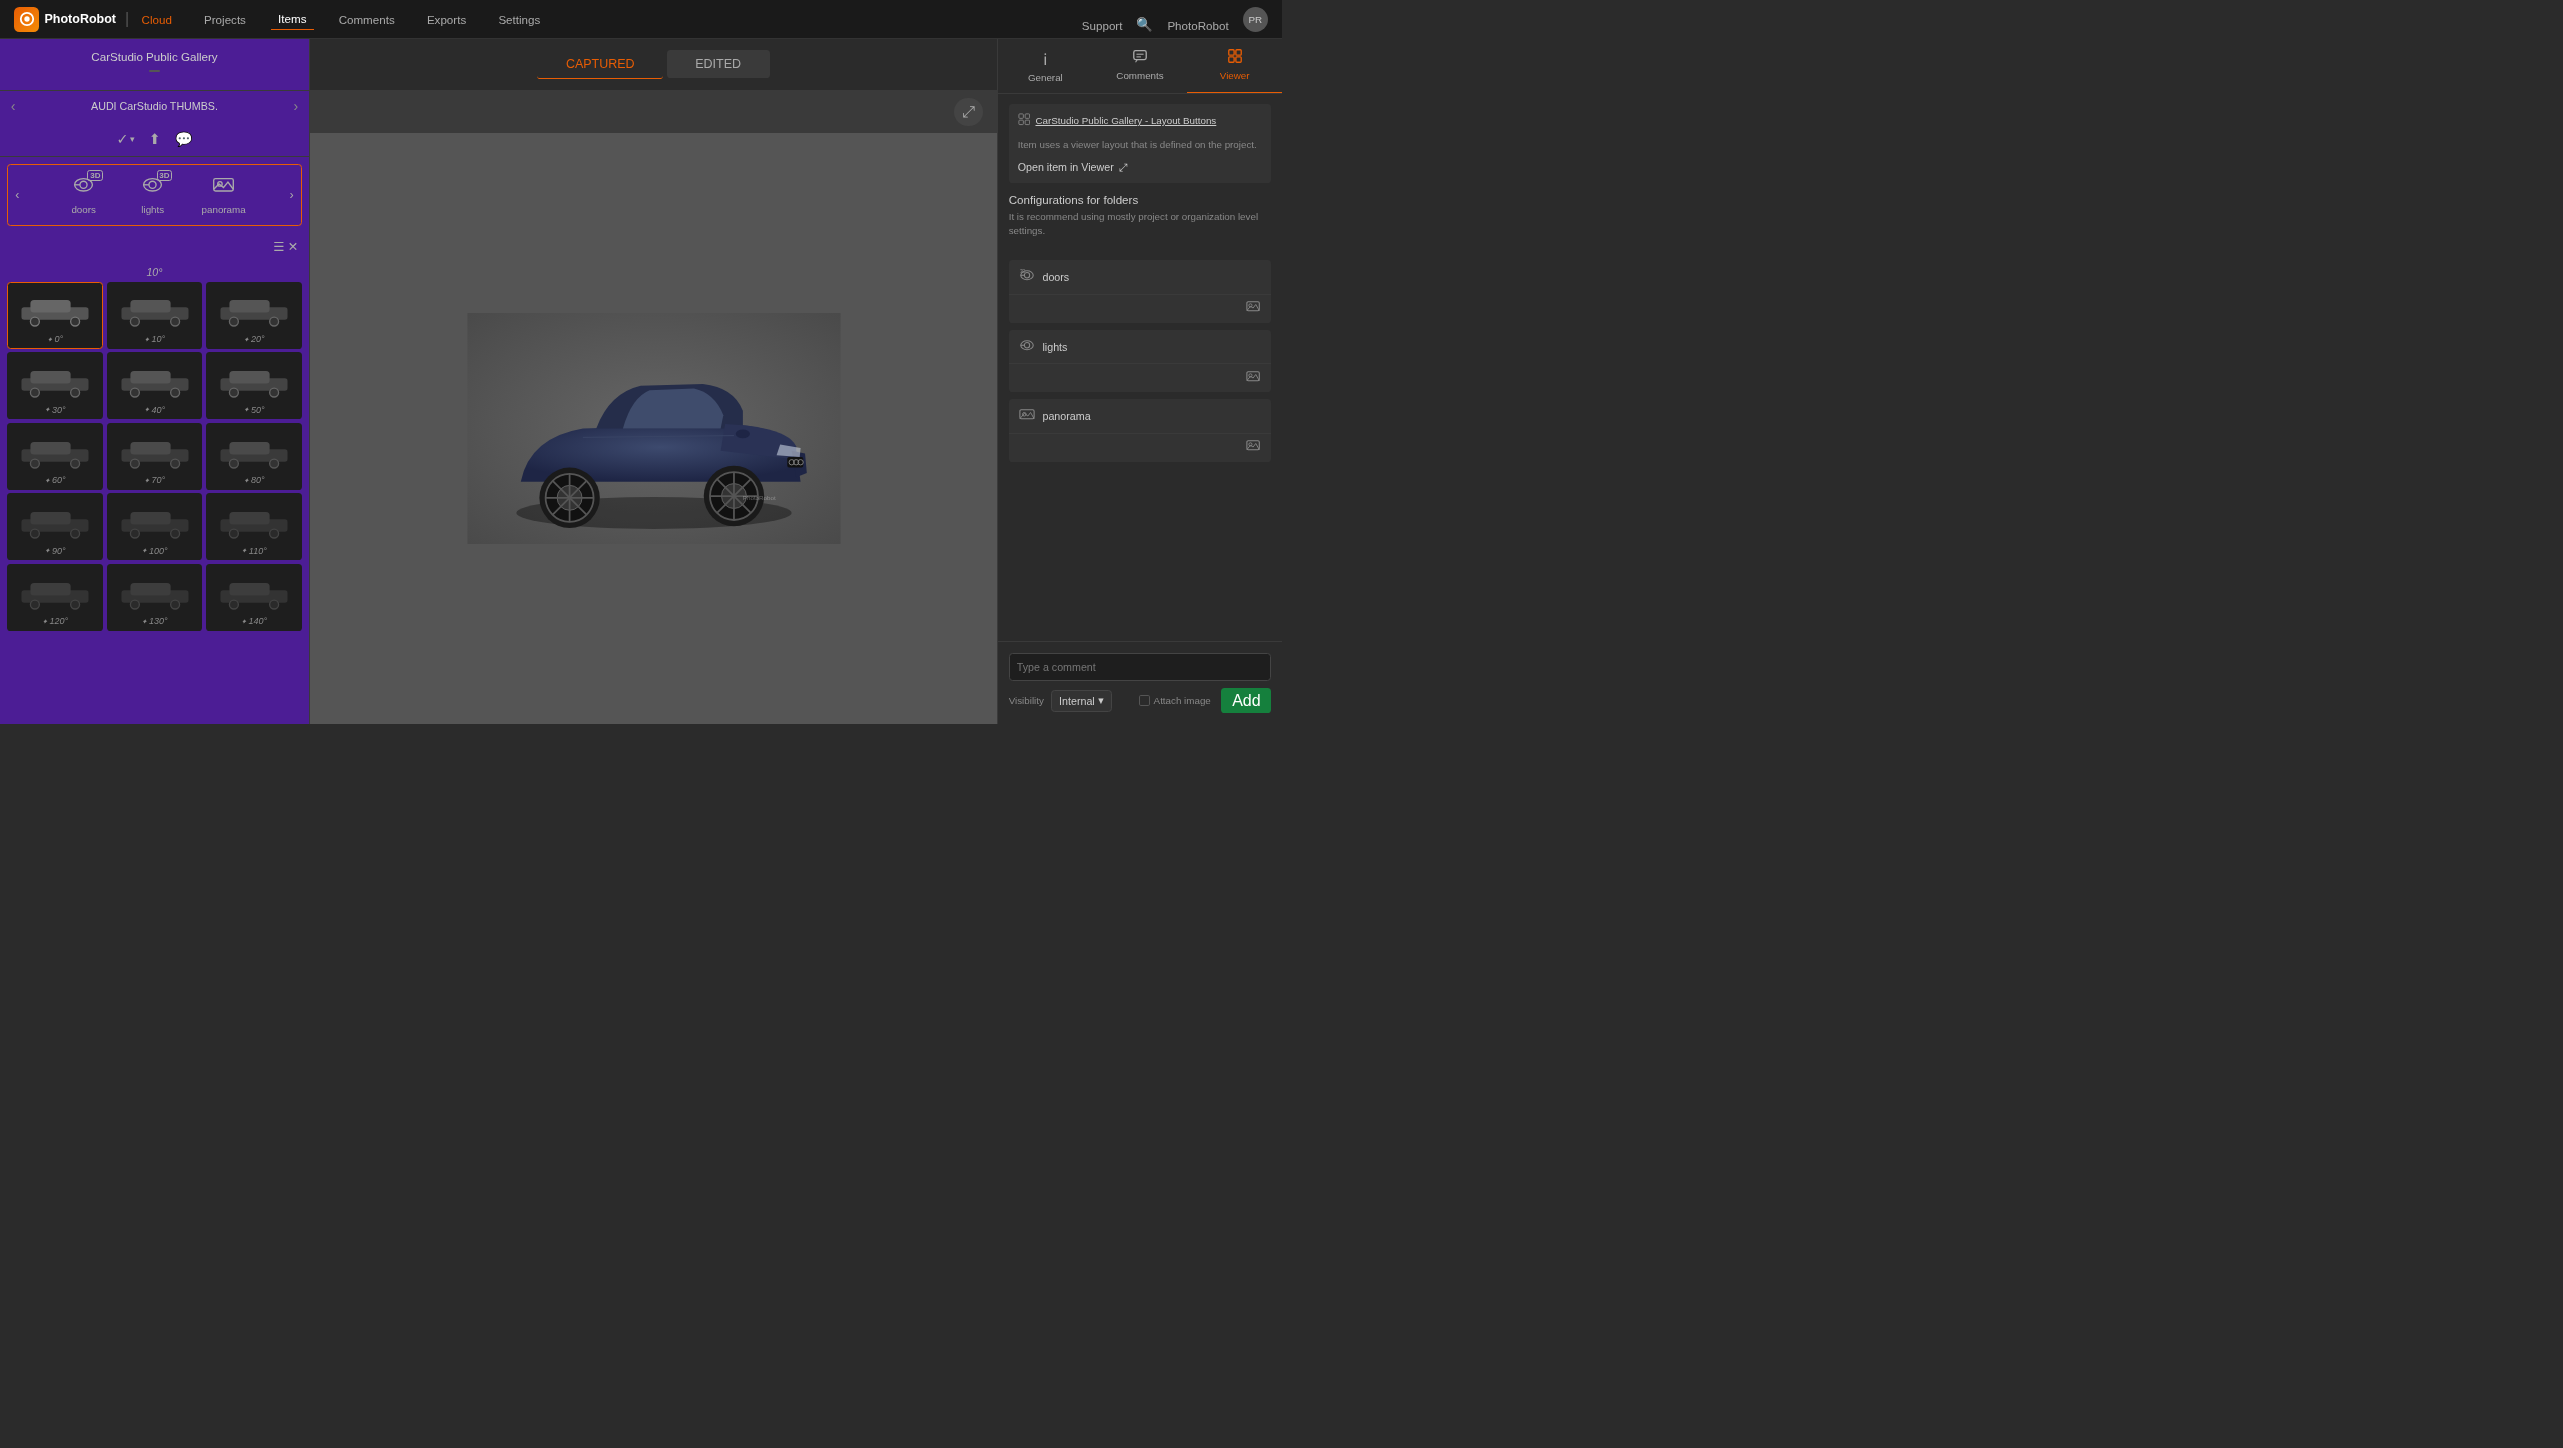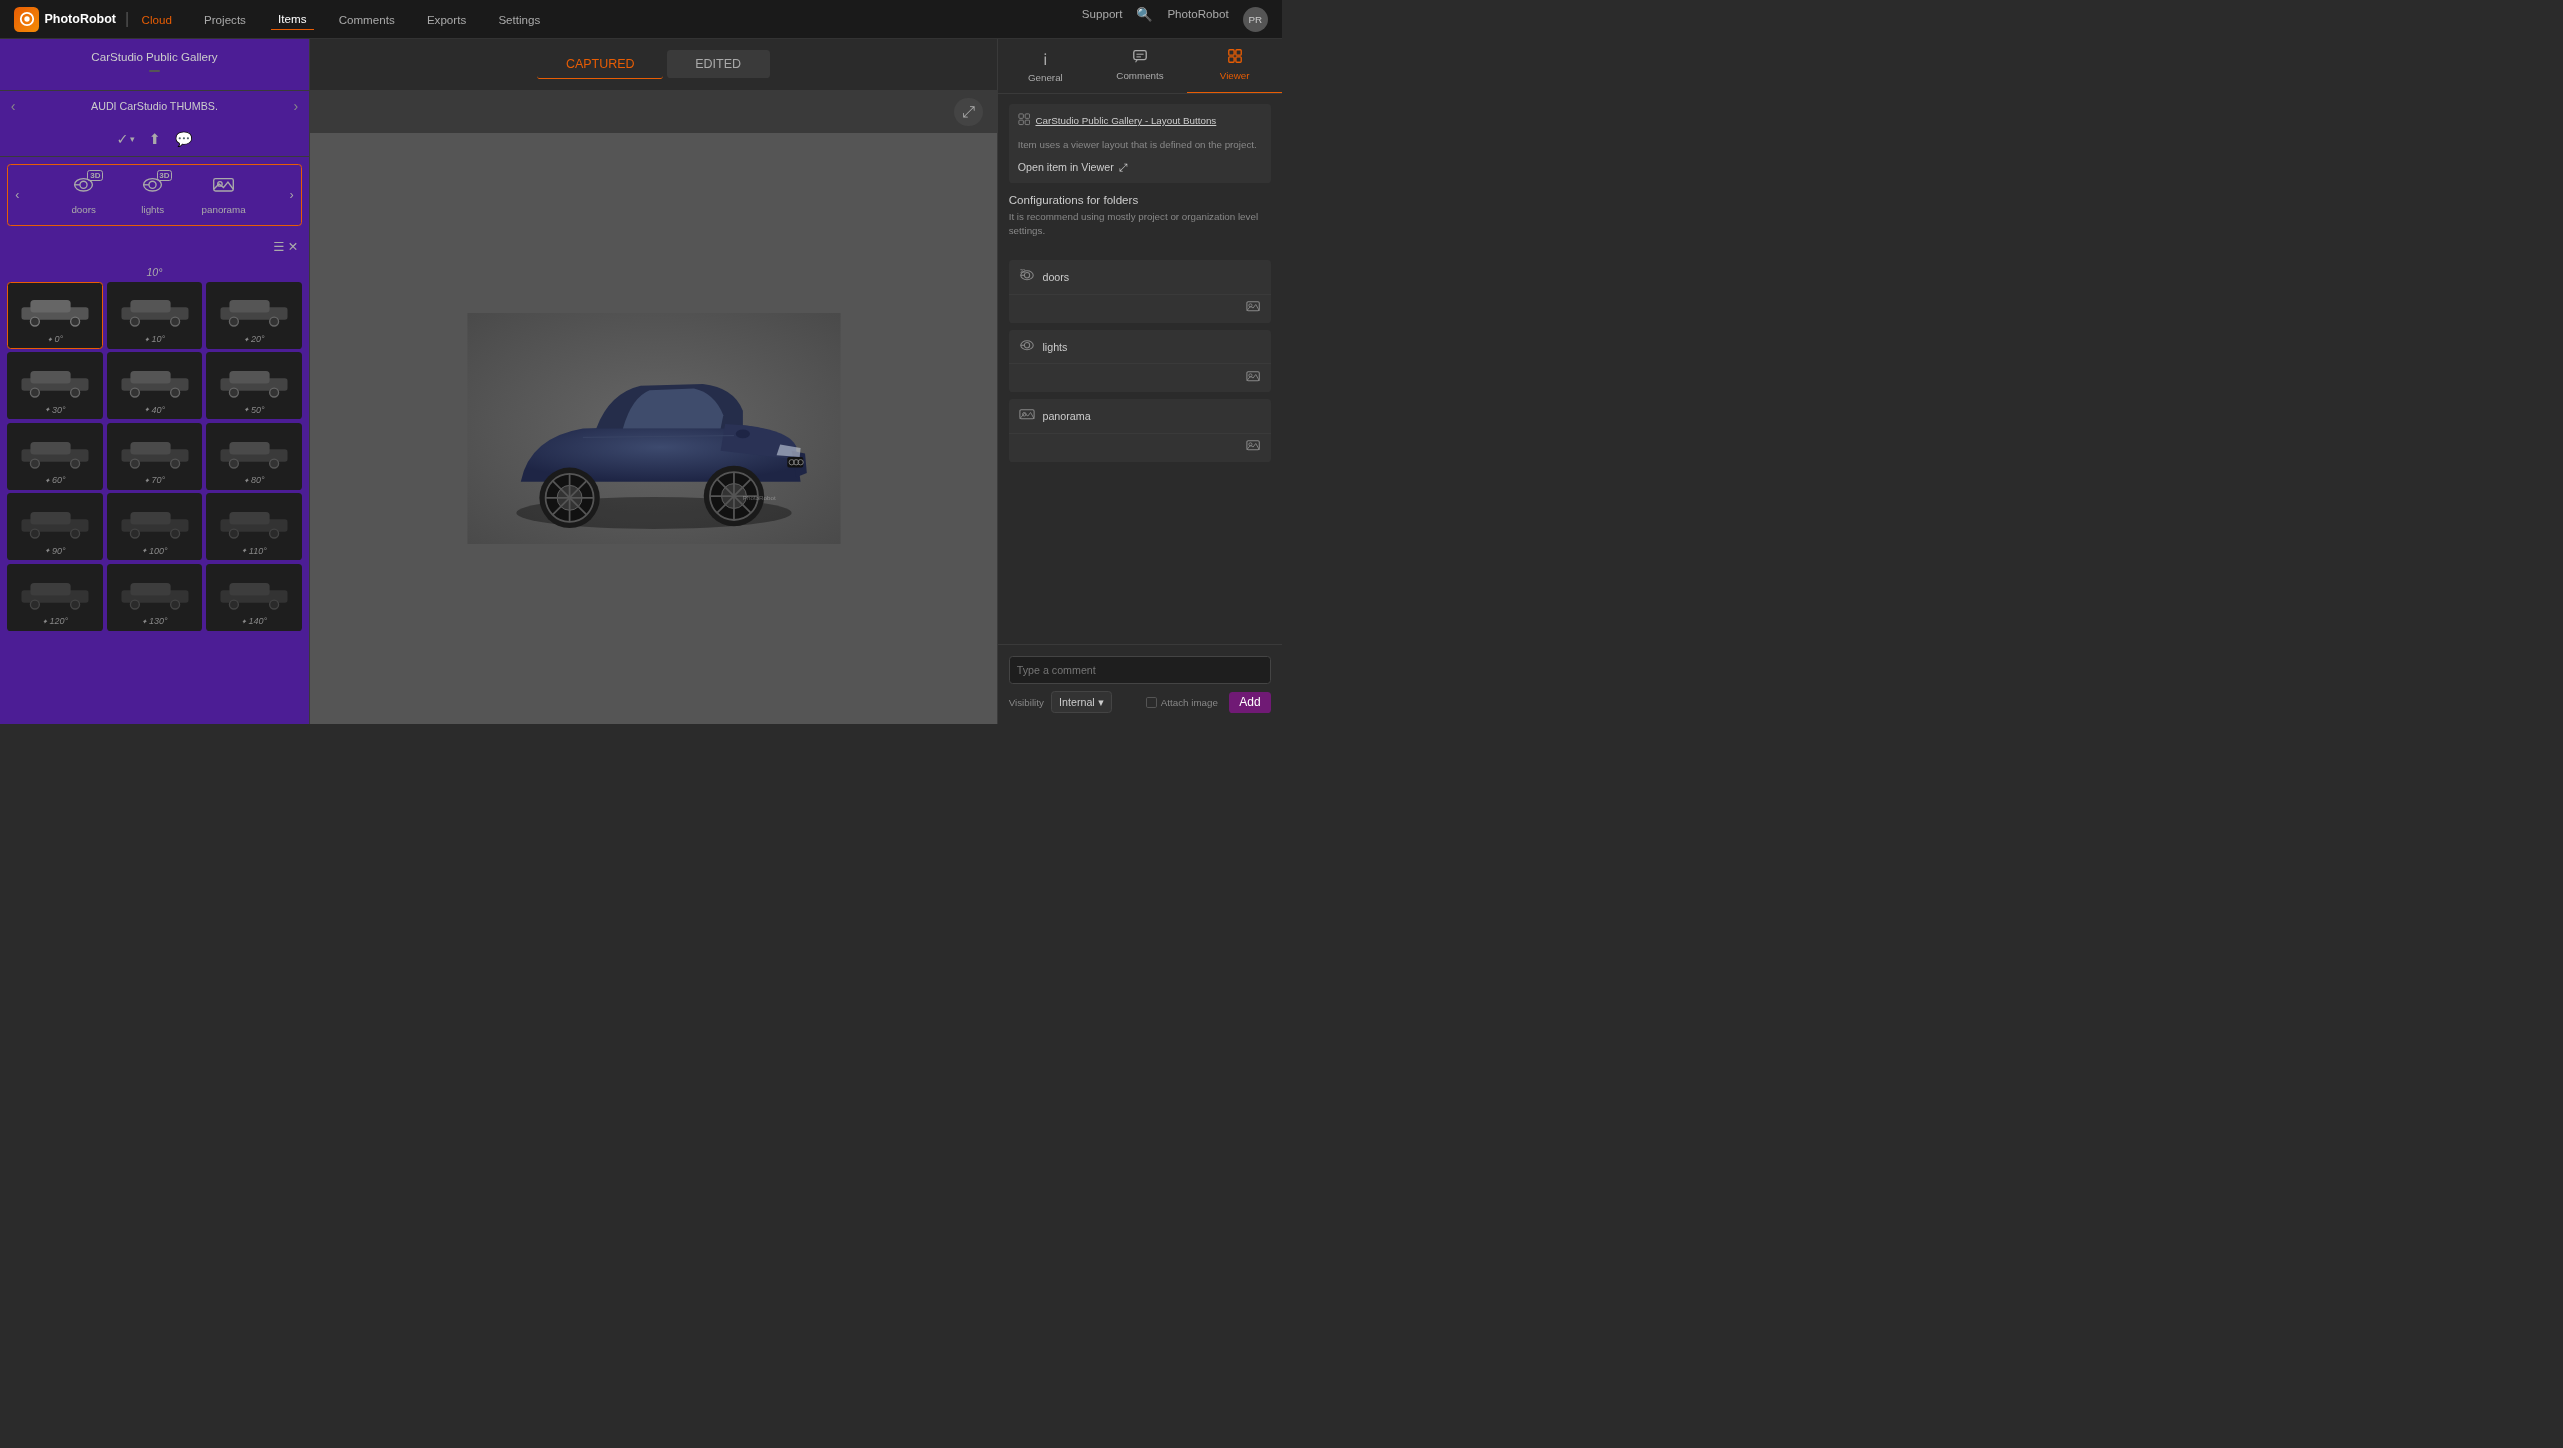--- a/index.html
+++ b/index.html
@@ -7,21 +7,21 @@
 
     
     .topnav { display: flex; align-items: center; background: #1a1a1a; height: 39px; padding: 0 14.2px; gap: 18px; border-bottom: 0.9px solid #333; }
     .logo-area { display: flex; align-items: center; gap: 5.3px; margin-right: 7.1px; }
     .logo-icon { width: 25px; height: 25px; background: linear-gradient(135deg, #e85d04, #f48c06); border-radius: 5.3px; display: flex; align-items: center; justify-content: center; color: white; font-weight: bold; font-size: 10.7px; }
     .logo-text { color: white; font-weight: 600; font-size: 12.5px; }
     .logo-cloud { color: #e85d04; font-size: 11.6px; margin-left: 3.6px; }
     .nav-divider { color: #555; font-size: 16px; margin: 0 3.6px; }
     .nav-item { color: #aaa; font-size: 11.6px; cursor: pointer; padding: 3.6px 7.1px; }
     .nav-item.active { color: white; border-bottom: 1.8px solid #e85d04; }
-    .nav-right { margin-left: auto; display: flex; align-items: flex-start; gap: 14.2px; }
+    .nav-right { margin-left: auto; display: flex; align-items: flex-end; gap: 14.2px; }
     .support-link { color: #aaa; font-size: 11.6px; cursor: pointer; }
     .search-icon-nav { color: #aaa; cursor: pointer; font-size: 13.3px; }
     .user-label { color: #aaa; font-size: 11.6px; }
     .avatar { width: 25px; height: 25px; border-radius: 50%; background: #555; display: flex; align-items: center; justify-content: center; color: #ccc; font-size: 9.8px; cursor: pointer; }
 
     
     .main-layout { display: flex; height: calc(724px - 39px); }
 
     
     .sidebar { width: 310px; background: #4c1d95; border-right: 0.9px solid #3a3a3a; display: flex; flex-direction: column; overflow: hidden; }
@@ -98,21 +98,21 @@
     .folder-thumb-icon { color: #888; font-size: 12.5px; }
 
     
     .comment-area { padding: 10.7px; border-top: 0.9px solid #3a3a3a; }
     .comment-input { width: 100%; background: #1e1e1e; border: 0.9px solid #444; border-radius: 3.6px; color: #888; padding: 7.1px; font-size: 10.7px; outline: none; }
     .comment-options { display: flex; align-items: center; gap: 7.1px; margin-top: 7.1px; }
     .visibility-label { font-size: 9.8px; color: #888; }
     .visibility-select { background: #333; border: 0.9px solid #444; color: #ccc; border-radius: 3.6px; padding: 3.6px 7.1px; font-size: 10.7px; display: flex; align-items: center; gap: 3.6px; cursor: pointer; }
     .attach-img-area { display: flex; align-items: center; gap: 3.6px; color: #888; font-size: 9.8px; margin-left: auto; cursor: pointer; padding-left: 8px; }
     .attach-checkbox { width: 10.7px; height: 10.7px; border: 0.9px solid #555; border-radius: 1.8px; }
-    .add-btn { background: #701a75; color: white; border: none; border-radius: 3.6px; padding: 3.6px 10.7px; font-size: 12px; cursor: pointer; margin-left: 3.6px; }
+    .add-btn { background: #15803d; color: white; border: none; border-radius: 3.6px; padding: 3.6px 10.7px; font-size: 16px; cursor: pointer; margin-left: 3.6px; }
 
     
     .thumbnails-scroll::-webkit-scrollbar { width: 3.6px; }
     .thumbnails-scroll::-webkit-scrollbar-track { background: #2b2b2b; }
     .thumbnails-scroll::-webkit-scrollbar-thumb { background: #555; border-radius: 1.8px; }
   </style>
 </head>
 <body>
 
 <nav class="topnav">

